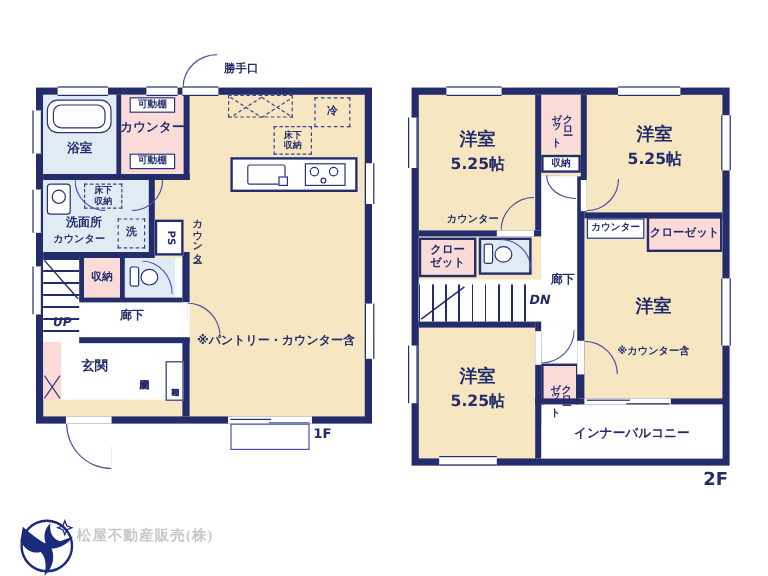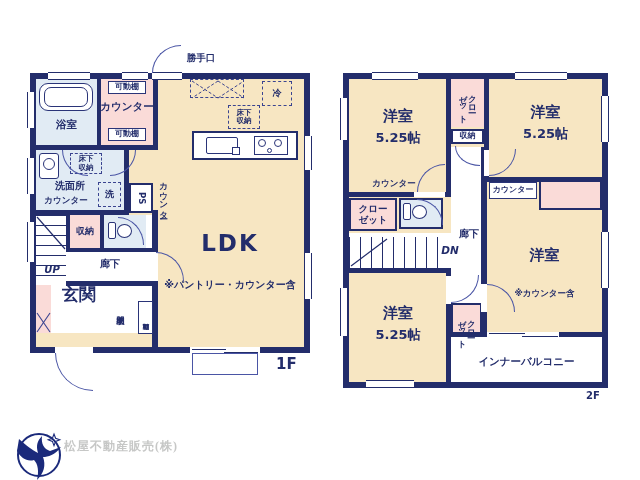--- a/index.html
+++ b/index.html
@@ -98,52 +98,51 @@
   <div class="abs fixture" style="left:232px;top:147px;width:8px;height:8px;"></div>
   <div class="abs fixture" style="left:254px;top:136px;width:34px;height:19px;"></div>
   <div class="abs fixture" style="left:258px;top:139px;width:8px;height:8px;border-radius:50%;"></div>
   <div class="abs fixture" style="left:274px;top:139px;width:8px;height:8px;border-radius:50%;"></div>
   <div class="abs fixture" style="left:267px;top:148px;width:5px;height:5px;border-radius:50%;"></div>
 
   <div class="abs winh" style="left:152px;top:72px;width:30px;height:8px;"></div>
   <div class="abs arc" style="left:152px;top:45px;width:29px;height:28px;border-right:none;border-bottom:none;border-radius:100% 0 0 0;"></div>
   <div class="abs lbl" style="left:181px;top:53px;width:40px;height:11px;font-size:9.5px;">勝手口</div>
 
-  <div class="abs lbl" style="left:160px;top:231px;width:140px;height:26px;font-size:23px;letter-spacing:2px;">LDK</div>
   <div class="abs lbl" style="left:143px;top:279px;width:174px;height:12px;font-size:10px;">※パントリー・カウンター含</div>
 
   <svg class="abs" style="left:36px;top:215px;" width="30" height="40">
       <line x1="1" y1="2" x2="29" y2="34" stroke="#232d6b" stroke-width="1.2"></line>
     </svg>
   <div class="abs lbl" style="left:38px;top:263px;width:28px;height:13px;font-size:10px;font-style:italic;">UP</div>
   <div class="abs lbl" style="left:70px;top:215px;width:30px;height:33px;font-size:9px;">収納</div>
   <div class="abs fixture" style="left:108px;top:222px;width:8px;height:17px;border-radius:2px;"></div>
   <div class="abs fixture" style="left:117px;top:224px;width:15px;height:14px;border-radius:50%;"></div>
   <div class="abs arc" style="left:118px;top:217px;width:26px;height:28px;border-left:none;border-bottom:none;border-radius:0 100% 0 0;"></div>
   <div class="abs lbl" style="left:92px;top:258px;width:36px;height:12px;font-size:10px;">廊下</div>
 
   <div class="abs room-white" style="left:152px;top:252px;width:6px;height:29px;"></div>
   <div class="abs arc" style="left:156px;top:252px;width:28px;height:29px;border-left:none;border-bottom:none;border-radius:0 100% 0 0;"></div>
 
   <div class="abs arc" style="left:62px;top:150px;width:26px;height:26px;border-top:none;border-right:none;border-radius:0 0 0 100%;"></div>
   <div class="abs arc" style="left:110px;top:150px;width:26px;height:26px;border-top:none;border-left:none;border-radius:0 0 100% 0;"></div>
 
-  <div class="abs lbl" style="left:50px;top:288px;width:58px;height:14px;font-size:17px;">玄関</div>
+  <div class="abs lbl" style="left:50px;top:298px;width:58px;height:14px;font-size:11px;">玄関</div>
   <div class="abs vlbl" style="left:112px;top:287px;width:14px;height:46px;font-size:8px;">土間収納</div>
   <div class="abs thinbox vlbl" style="left:138px;top:301px;width:15px;height:33px;font-size:6.5px;">可動棚</div>
   <div class="abs room-white" style="left:55px;top:347px;width:38px;height:6px;"></div>
   <div class="abs arc" style="left:55px;top:353px;width:38px;height:38px;border-top:none;border-right:none;border-radius:0 0 0 100%;"></div>
   <div class="abs" style="left:28px;top:342px;width:130px;height:42px;border:1.2px solid #4a55a5;background:#fff;z-index:-1;"></div>
   <div class="abs" style="left:28px;top:384px;width:130px;height:13px;border:1.2px solid #4a55a5;background:#fff;z-index:-1;"></div>
 
   <div class="abs room-white" style="left:190px;top:347px;width:70px;height:6px;"></div>
   <div class="abs sline" style="left:192px;top:348.5px;width:34px;"></div>
   <div class="abs sline" style="left:224px;top:351.5px;width:34px;"></div>
   <div class="abs" style="left:192px;top:353px;width:66px;height:22px;border:1.2px solid #4a55a5;background:#fff;"></div>
-  <div class="abs flr" style="left:276px;top:355px;font-size:15px;">1F</div>
+  <div class="abs flr" style="left:261px;top:355px;font-size:11px;">1F</div>
 
   <div class="abs winh" style="left:48px;top:72px;width:42px;height:8px;"></div>
   <div class="abs winh" style="left:122px;top:72px;width:26px;height:8px;"></div>
   <div class="abs winv" style="left:27px;top:92px;width:8px;height:36px;"></div>
   <div class="abs winv" style="left:27px;top:158px;width:8px;height:36px;"></div>
   <div class="abs winv" style="left:27px;top:222px;width:8px;height:40px;"></div>
   <div class="abs winv" style="left:304px;top:136px;width:8px;height:34px;"></div>
   <div class="abs winv" style="left:304px;top:253px;width:8px;height:46px;"></div>
 
   <div class="abs plan" style="left:343px;top:73px;width:265px;height:315px;"></div>
@@ -175,30 +174,31 @@
 
   <div class="abs lbl" style="left:349px;top:107px;width:98px;height:18px;font-size:15px;">洋室</div>
   <div class="abs lbl" style="left:349px;top:130px;width:98px;height:17px;font-size:13px;">5.25帖</div>
   <div class="abs lbl" style="left:489px;top:103px;width:113px;height:18px;font-size:15px;">洋室</div>
   <div class="abs lbl" style="left:489px;top:126px;width:113px;height:17px;font-size:13px;">5.25帖</div>
   <div class="abs vlbl" style="left:451px;top:80px;width:33px;height:47px;font-size:8.5px;">クロー
 ゼット</div>
   <div class="abs lbl" style="left:366px;top:178px;width:56px;height:11px;font-size:8.5px;">カウンター</div>
   <div class="abs lbl" style="left:349px;top:198px;width:48px;height:33px;font-size:9.5px;">クロー
 ゼット</div>
+  <div class="abs lbl" style="left:539px;top:180px;width:63px;height:30px;font-size:9.5px;">クローゼット</div>
   <div class="abs lbl" style="left:452px;top:228px;width:34px;height:12px;font-size:10px;">廊下</div>
   <div class="abs lbl" style="left:437px;top:244px;width:26px;height:13px;font-size:10.5px;font-style:italic;">DN</div>
   <div class="abs lbl" style="left:349px;top:304px;width:98px;height:18px;font-size:15px;">洋室</div>
   <div class="abs lbl" style="left:349px;top:327px;width:98px;height:17px;font-size:13px;">5.25帖</div>
   <div class="abs vlbl" style="left:451px;top:304px;width:31px;height:50px;font-size:8.5px;">クロー
 ゼット</div>
   <div class="abs lbl" style="left:487px;top:246px;width:115px;height:18px;font-size:15px;">洋室</div>
   <div class="abs lbl" style="left:487px;top:288px;width:115px;height:11px;font-size:8.5px;">※カウンター含</div>
   <div class="abs lbl" style="left:451px;top:355px;width:151px;height:14px;font-size:10.5px;">インナーバルコニー</div>
-  <div class="abs flr" style="left:586px;top:390px;font-size:10px;">2F</div>
+  <div class="abs flr" style="left:586px;top:390px;font-size:15px;">2F</div>
 
   <div class="abs fixture" style="left:403px;top:203px;width:8px;height:17px;border-radius:2px;"></div>
   <div class="abs fixture" style="left:412px;top:205px;width:15px;height:14px;border-radius:50%;"></div>
 
   <div class="abs room-white" style="left:414px;top:192px;width:31px;height:5px;"></div>
   <div class="abs arc" style="left:417px;top:164px;width:28px;height:28px;border-right:none;border-bottom:none;border-radius:100% 0 0 0;"></div>
   <div class="abs room-white" style="left:484px;top:150px;width:5px;height:26px;"></div>
   <div class="abs arc" style="left:489px;top:149px;width:27px;height:27px;border-top:none;border-left:none;border-radius:0 0 100% 0;"></div>
   <div class="abs arc" style="left:455px;top:146px;width:25px;height:20px;border-top:none;border-right:none;border-radius:0 0 0 100%;"></div>
   <div class="abs arc" style="left:417px;top:199px;width:26px;height:26px;border-left:none;border-bottom:none;border-radius:0 100% 0 0;"></div>

